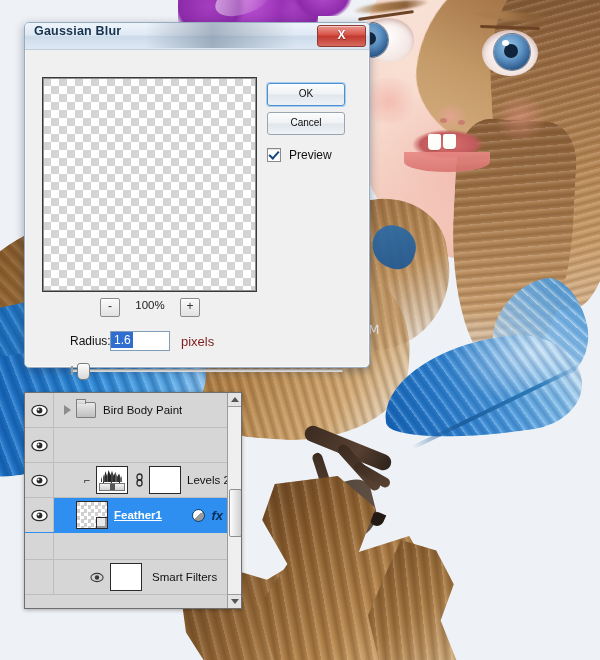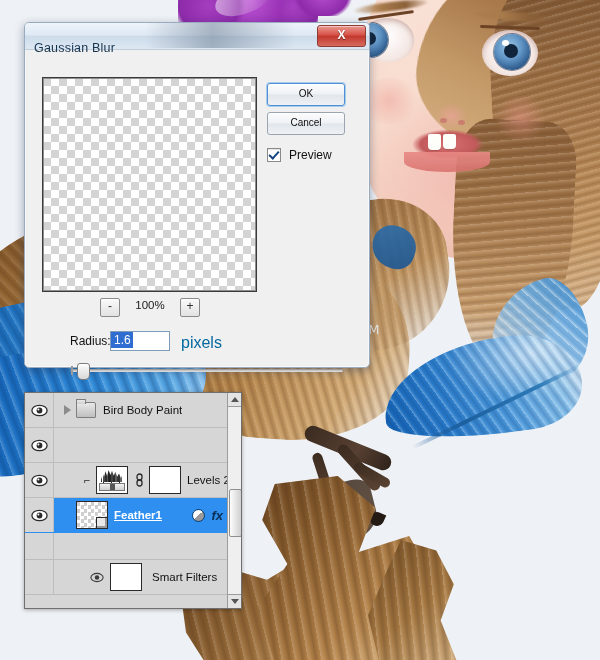--- a/index.html
+++ b/index.html
@@ -249,22 +249,22 @@
     font-size:12px;color:#111;
     z-index:10;
   }
   .dlg-tb{
     position:relative;height:26px;
     background:linear-gradient(180deg,#eef4fb 0%,#dfe9f4 46%,#cddbea 52%,#dde8f3 100%);
     border-radius:4px 4px 0 0;
     border-bottom:1px solid #c0cddb;
   }
   .dlg-title{
-    position:absolute;left:9px;top:18px;font-size:12.5px;color:#16334f;
-    font-family:"Liberation Sans",sans-serif;letter-spacing:.2px;
+    position:absolute;left:9px;top:1px;font-size:12.5px;color:#16334f;
+    font-family:"Liberation Sans",sans-serif;letter-spacing:.2px;font-weight:bold;
   }
   .tb-sheen{
     position:absolute;left:120px;top:0;width:150px;height:25px;
     background:linear-gradient(90deg,rgba(120,140,160,0),rgba(90,110,132,.45) 45%,rgba(120,140,160,0));
     pointer-events:none;
   }
   .btn-close{
     position:absolute;right:3px;top:2px;width:47px;height:20px;
     border-radius:3px;border:1px solid #8d3b33;
     background:linear-gradient(180deg,#e99a92 0%,#d9564b 42%,#c2392f 52%,#d76a5e 100%);
@@ -293,21 +293,21 @@
   .zlevel{position:absolute;left:80px;top:1px;width:56px;text-align:center;font-size:11.5px;color:#1a1a1a;}
 
   .radius-row{position:absolute;left:17px;top:282px;width:300px;height:22px;}
   .radius-label{position:absolute;left:28px;top:3px;font-size:12px;color:#111;}
   .radius-input{
     position:absolute;left:68px;top:0;width:58px;height:18px;
     border:1px solid #7f9db9;background:#fff;padding:0;
     font-family:"Liberation Sans",sans-serif;font-size:12px;color:#000;
   }
   .radius-input .sel{background:#2f6dd0;color:#fff;padding:1px 2px 1px 3px;display:inline-block;}
-  .radius-units{position:absolute;left:139px;top:3px;font-size:16px;color:#0369a1;}
+  .radius-units{position:absolute;left:139px;top:3px;font-size:13px;color:#7f1d1d;}
 
   .slider{position:absolute;left:46px;top:314px;width:272px;height:14px;}
   .slider .track{
     position:absolute;left:0;top:6px;width:272px;height:3px;
     background:linear-gradient(180deg,#b7b7b7,#dcdcdc);border-radius:2px;
     box-shadow:inset 0 1px 1px rgba(0,0,0,.2);
   }
   .slider .tick{position:absolute;left:0;top:3px;width:2px;height:9px;background:#9a9a9a;}
   .slider .knob{
     position:absolute;left:6px;top:0;width:11px;height:15px;border-radius:3px 3px 5px 5px;

